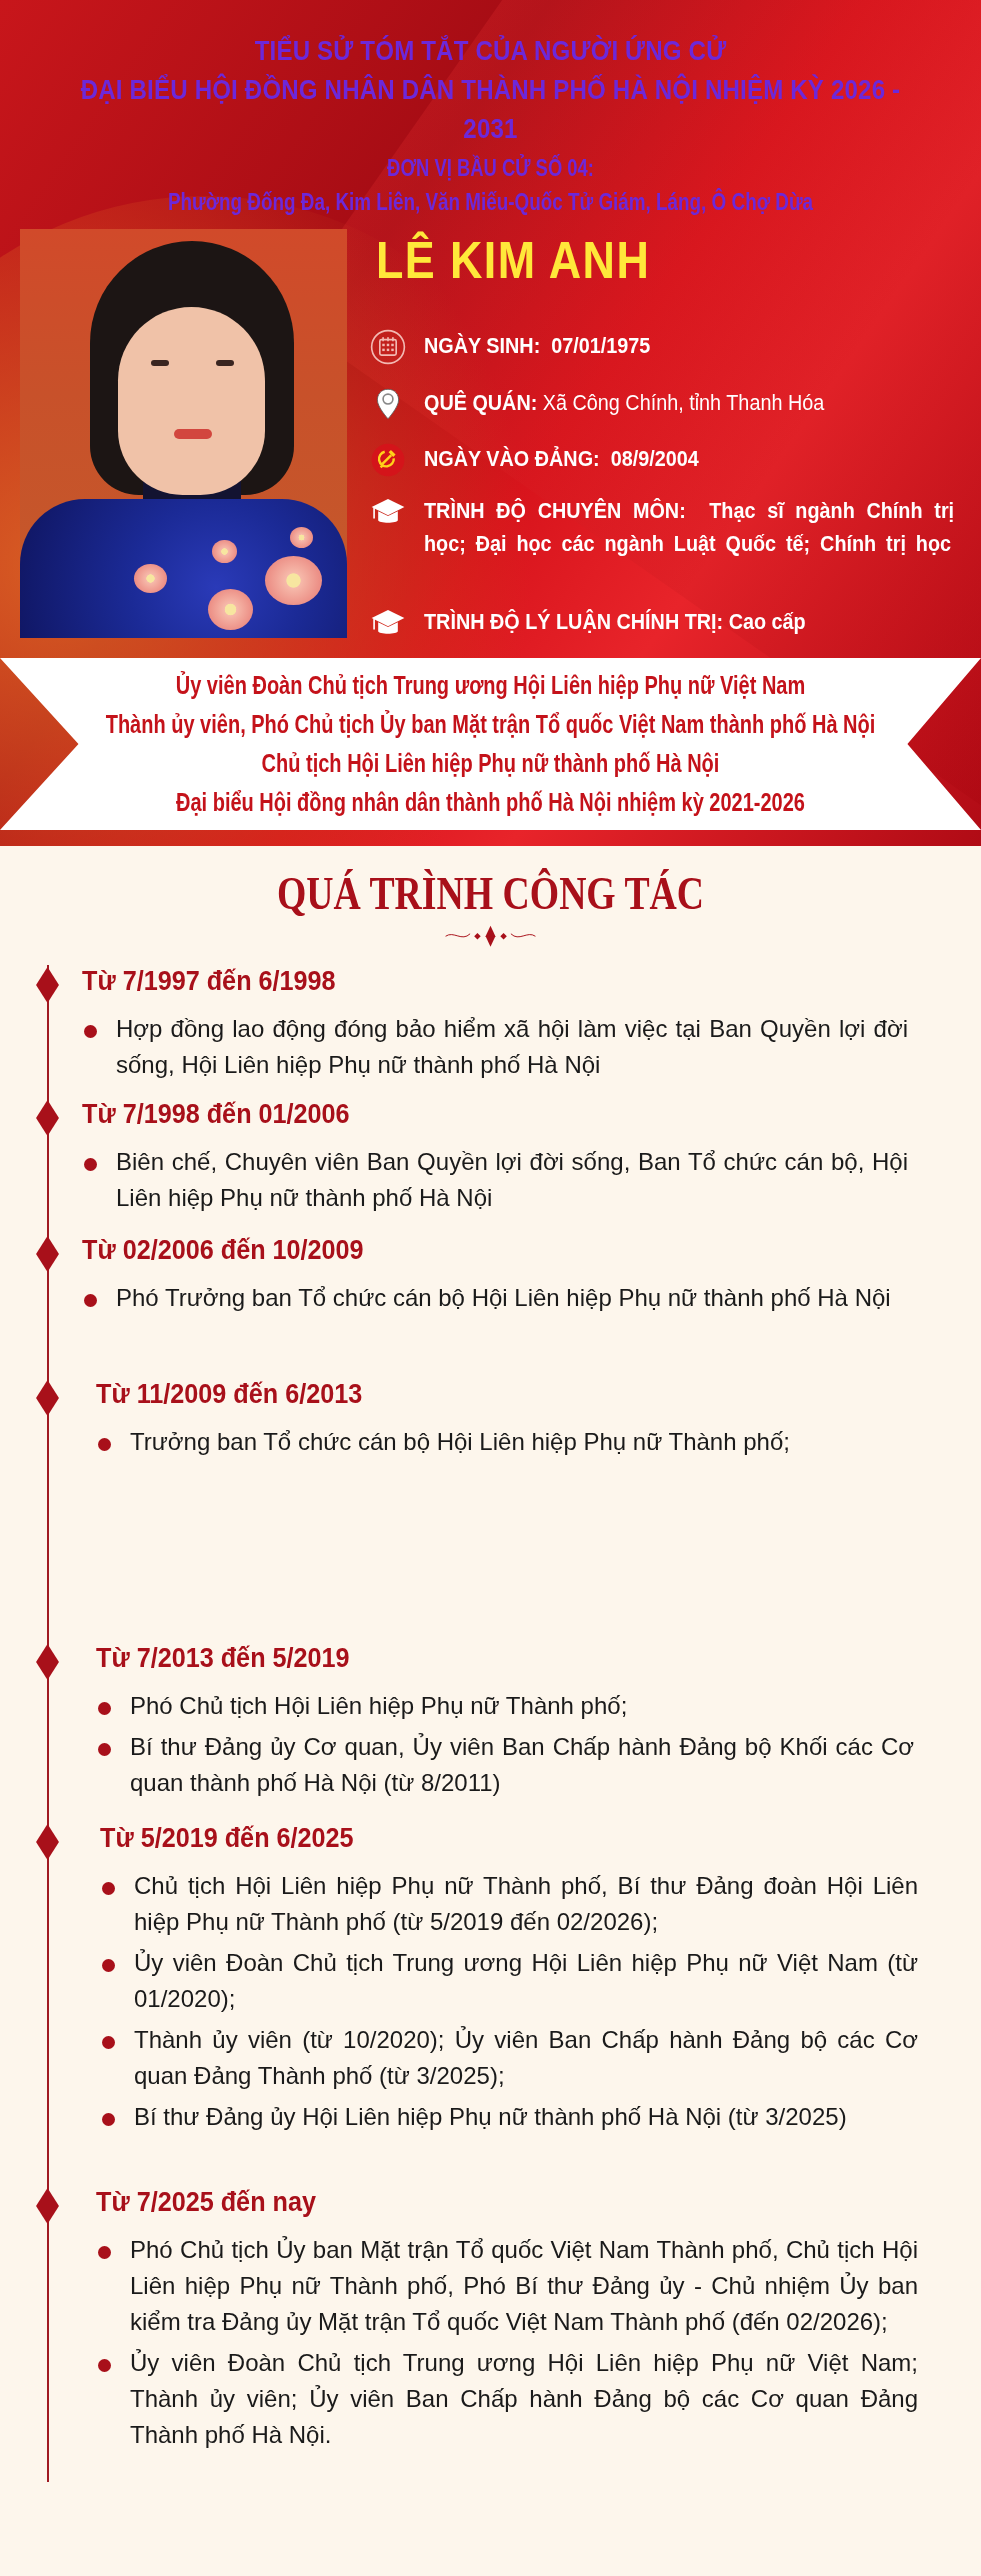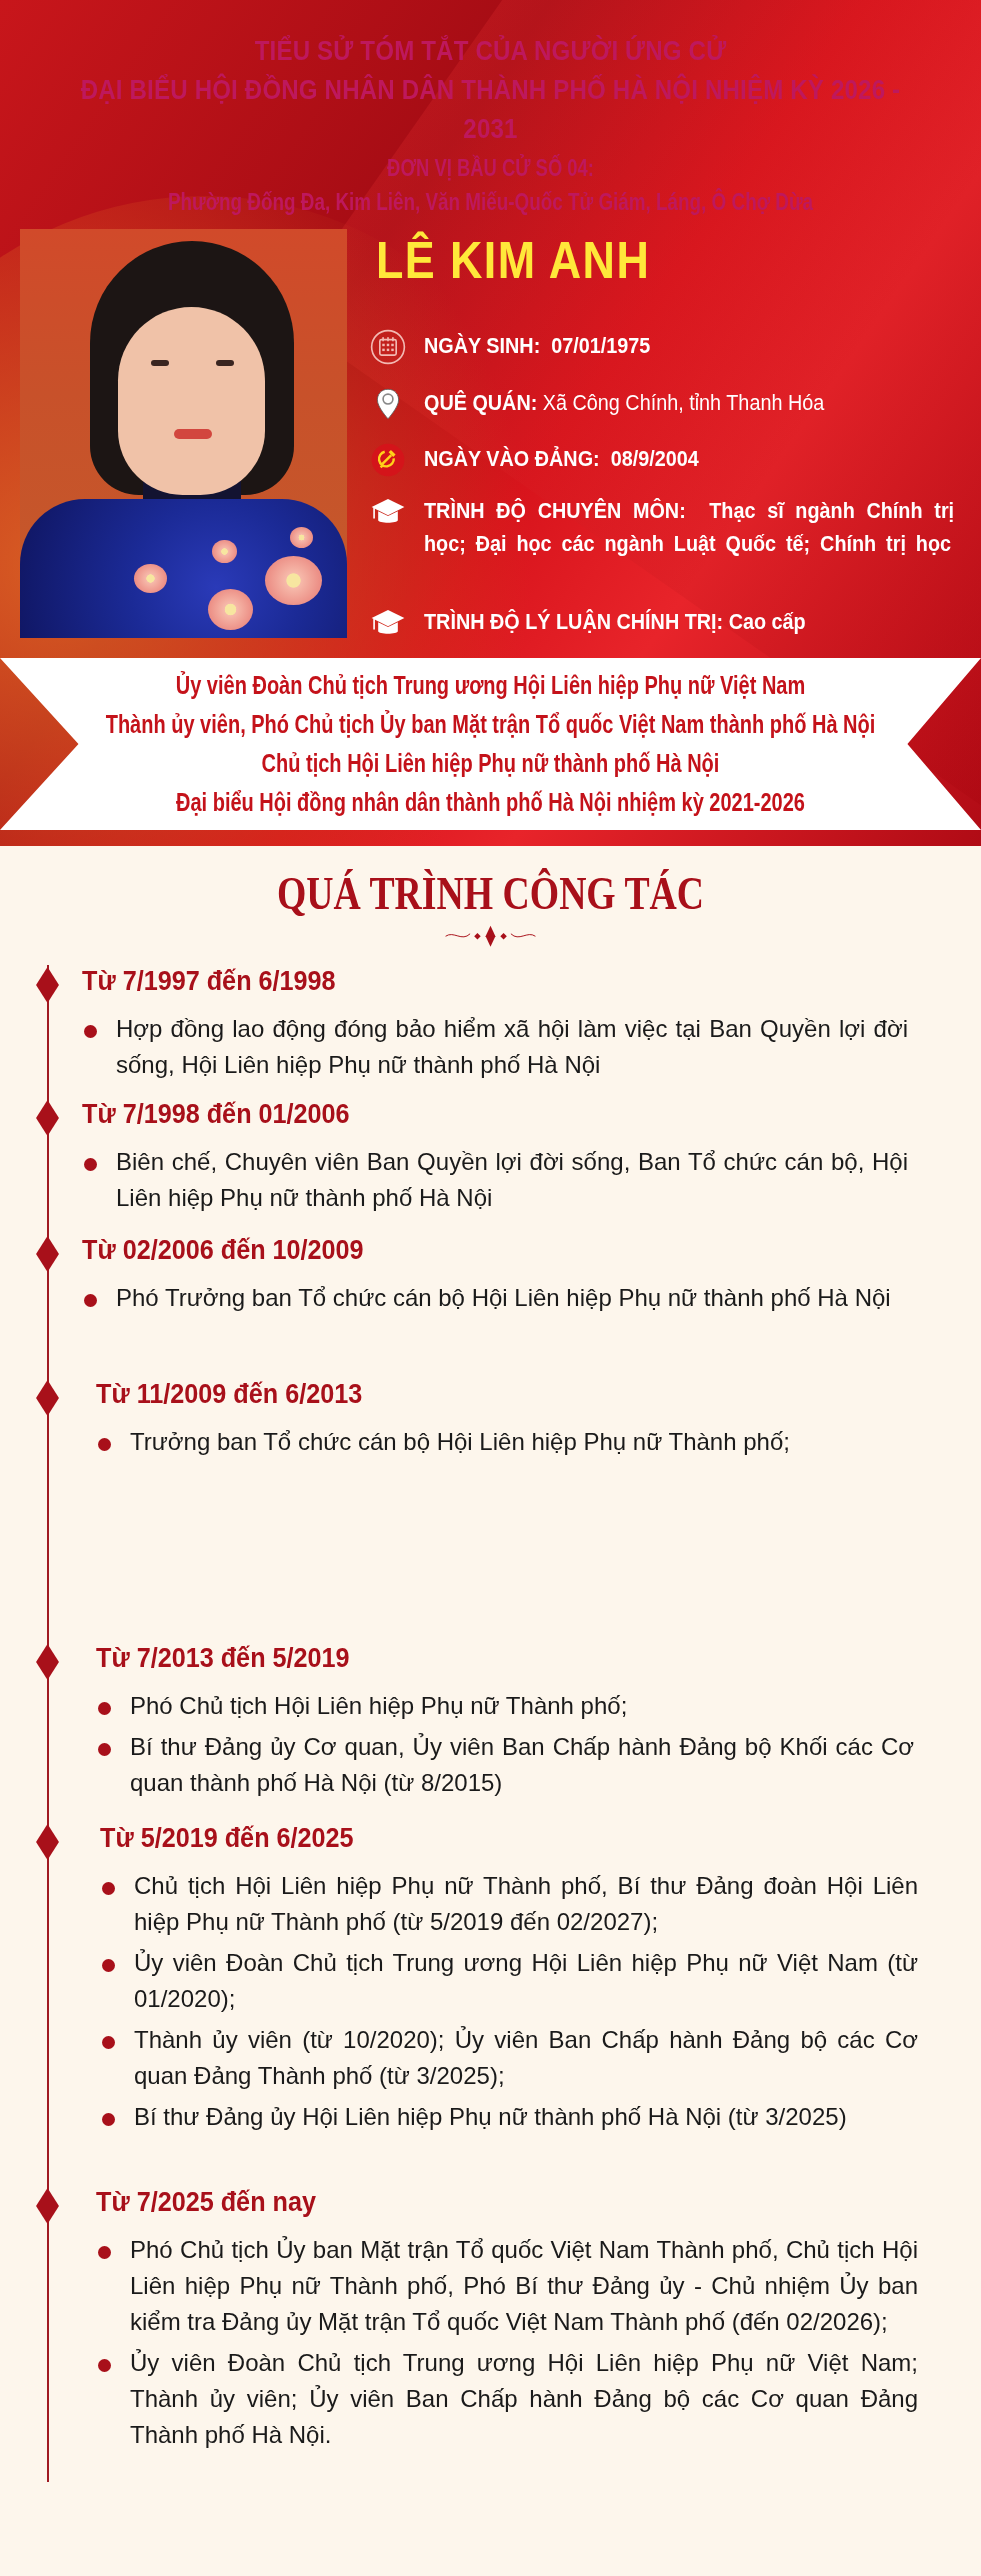--- a/index.html
+++ b/index.html
@@ -3,21 +3,21 @@
 <meta charset="utf-8">
 <style>
   html,body{margin:0;padding:0;}
   body{width:981px;height:2576px;position:relative;overflow:hidden;background:#fdf6ec;font-family:"Liberation Sans","DejaVu Sans",sans-serif;}
   .header{position:absolute;left:0;top:0;width:981px;height:846px;
     background:linear-gradient(125deg,#c8161b 0%,#a50c14 35%,#d8141c 55%,#e8242a 70%,#b00b15 100%);overflow:hidden;}
   .header .swoosh1{position:absolute;left:-164px;top:196px;width:736px;height:736px;border-radius:50%;
     background:radial-gradient(circle at 30% 50%,rgba(230,120,40,.75),rgba(210,70,30,.35) 55%,rgba(200,30,30,0) 75%);}
   .header .swoosh2{position:absolute;left:458px;top:-245px;width:900px;height:900px;transform:rotate(35deg);
     background:linear-gradient(90deg,rgba(255,60,60,.18),rgba(160,0,10,.25));}
-  .title-block{position:absolute;left:0;top:31px;width:981px;text-align:center;color:#be185d;}
+  .title-block{position:absolute;left:0;top:31px;width:981px;text-align:center;color:#6d28d9;}
   .t1,.t2{font-family:"Liberation Sans",sans-serif;font-weight:bold;font-size:28px;letter-spacing:0.2px;line-height:39px;transform:scaleX(.86);}
   .t3{font-weight:bold;font-size:23px;line-height:36px;transform:scaleX(.8);margin-top:1.6px;}
   .t4{font-weight:bold;font-size:23px;line-height:33px;transform:scaleX(.82);}
   .photo{position:absolute;left:20.4px;top:229px;width:327px;height:409px;overflow:hidden;
     background:linear-gradient(180deg,#d14a2a 0%,#c8512a 40%,#c45a2b 100%);}
   .photo .hair{position:absolute;left:70px;top:12.3px;width:204px;height:254px;border-radius:102px 102px 49px 49px;background:#1c1514;}
   .photo .face{position:absolute;left:98px;top:78px;width:147px;height:188px;border-radius:74px 74px 65px 65px;background:#f0c2a8;}
   .photo .lips{position:absolute;left:154px;top:200px;width:38px;height:9.8px;border-radius:6.5px;background:#d2463e;}
   .photo .eye{position:absolute;top:131px;width:18px;height:5.7px;border-radius:3.3px;background:#3a2520;}
   .photo .neck{position:absolute;left:123px;top:245px;width:98px;height:57px;background:#131331;}
@@ -218,34 +218,34 @@
       <path d="M14 0 L28 22 L14 44 L0 22Z" fill="#a8101a"></path>
     </svg>
   <div class="head" style="left:96px">Từ 7/2013 đến 5/2019</div>
   <ul style="left:96px;width:818px">
     <li>
         <span class="dot"></span>
         <span class="li-text">Phó Chủ tịch Hội Liên hiệp Phụ nữ Thành phố;</span>
       </li>
     <li>
         <span class="dot"></span>
-        <span class="li-text">Bí thư Đảng ủy Cơ quan, Ủy viên Ban Chấp hành Đảng bộ Khối các Cơ quan thành phố Hà Nội (từ 8/2015)</span>
+        <span class="li-text">Bí thư Đảng ủy Cơ quan, Ủy viên Ban Chấp hành Đảng bộ Khối các Cơ quan thành phố Hà Nội (từ 8/2011)</span>
       </li>
   </ul>
 </div>
 
 <div class="period" style="top:1824px">
   <svg class="diamond" viewBox="0 0 28 44">
       <path d="M14 0 L28 22 L14 44 L0 22Z" fill="#a8101a"></path>
     </svg>
   <div class="head" style="left:100px">Từ 5/2019 đến 6/2025</div>
   <ul style="left:100px;width:818px">
     <li>
         <span class="dot"></span>
-        <span class="li-text">Chủ tịch Hội Liên hiệp Phụ nữ Thành phố, Bí thư Đảng đoàn Hội Liên hiệp Phụ nữ Thành phố (từ 5/2019 đến 02/2027);</span>
+        <span class="li-text">Chủ tịch Hội Liên hiệp Phụ nữ Thành phố, Bí thư Đảng đoàn Hội Liên hiệp Phụ nữ Thành phố (từ 5/2019 đến 02/2026);</span>
       </li>
     <li>
         <span class="dot"></span>
         <span class="li-text">Ủy viên Đoàn Chủ tịch Trung ương Hội Liên hiệp Phụ nữ Việt Nam (từ 01/2020);</span>
       </li>
     <li>
         <span class="dot"></span>
         <span class="li-text">Thành ủy viên (từ 10/2020); Ủy viên Ban Chấp hành Đảng bộ các Cơ quan Đảng Thành phố (từ 3/2025);</span>
       </li>
     <li>

